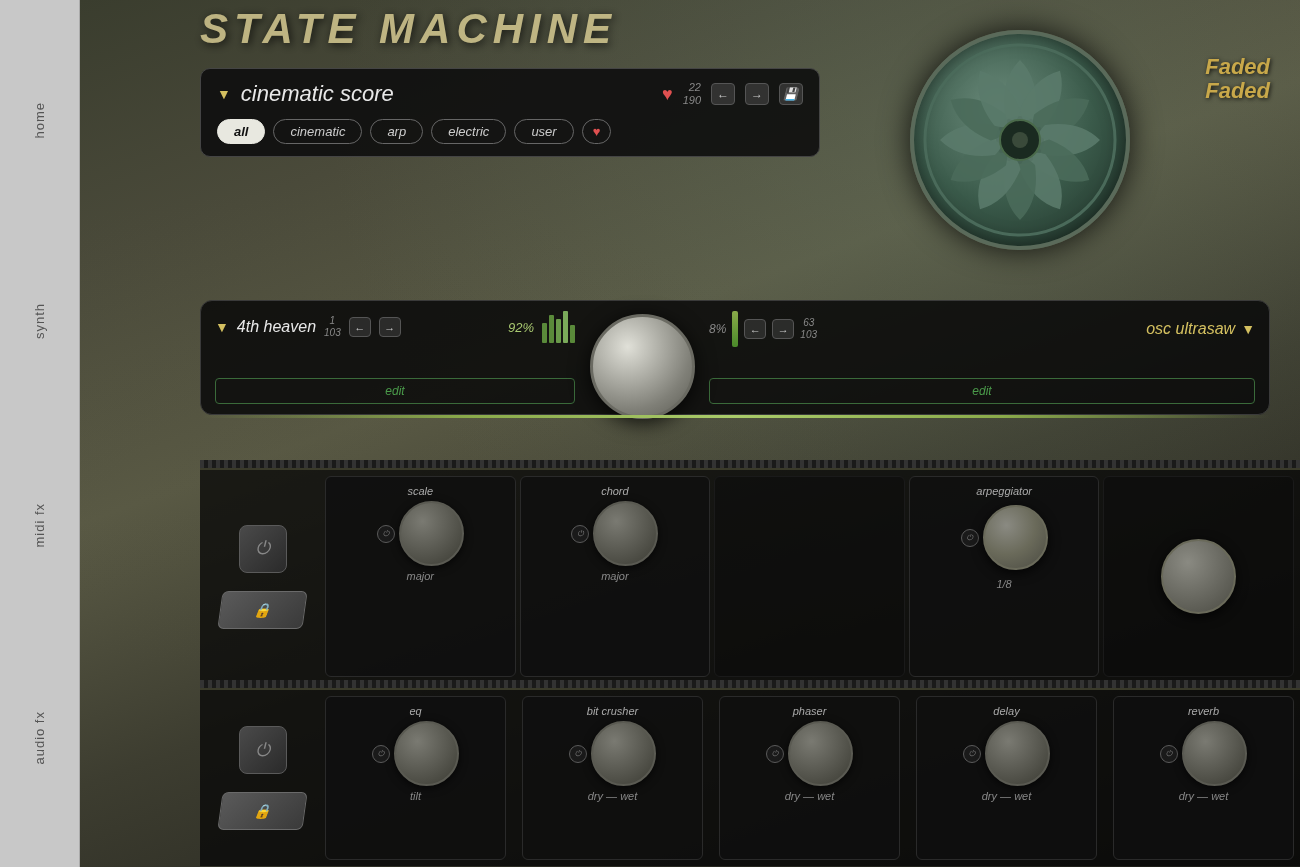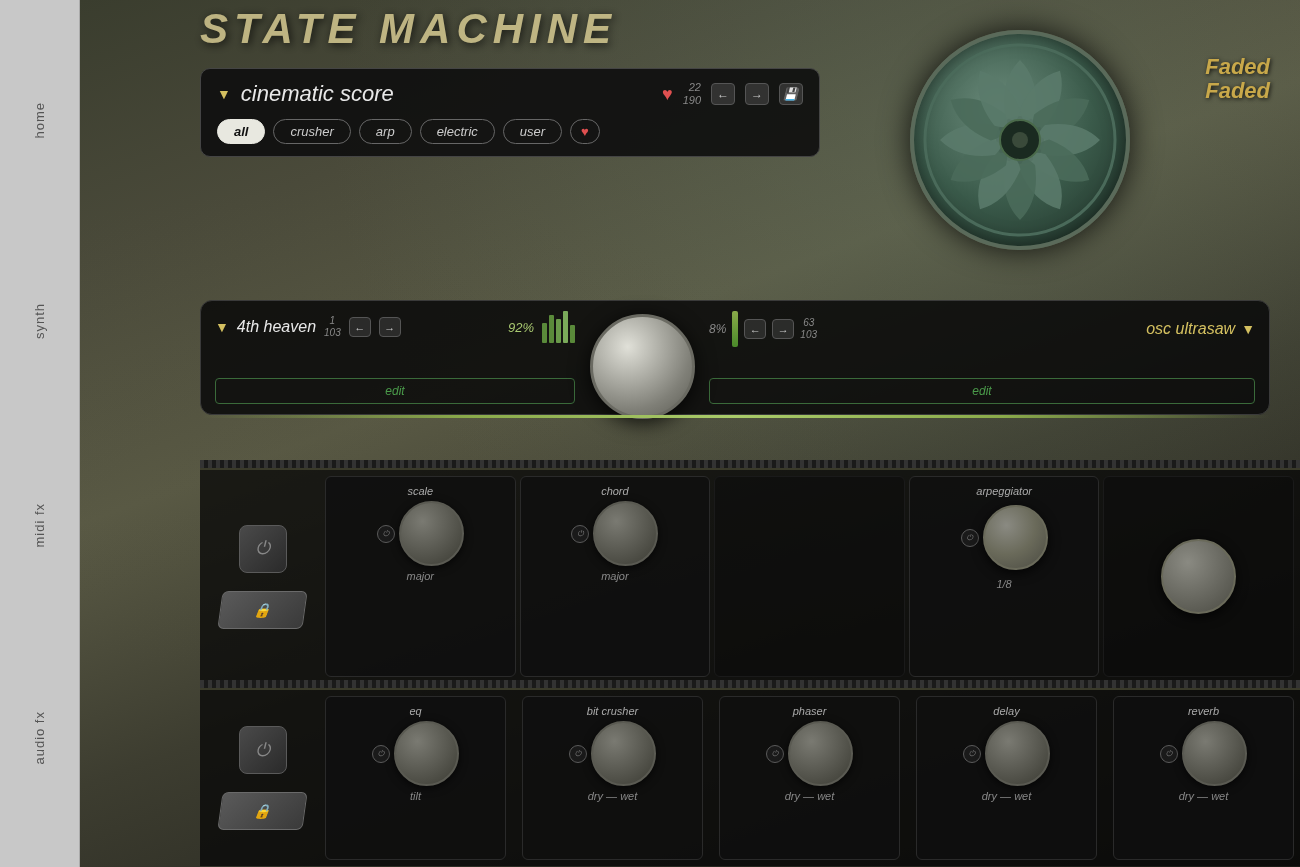--- a/index.html
+++ b/index.html
@@ -263,21 +263,21 @@
       <div style="font-size:11px;color:#888;text-align:right;line-height:1.2;">
         <span>22</span><br>
         <span>190</span>
       </div>
       <div class="preset-nav-btn">←</div>
       <div class="preset-nav-btn">→</div>
       <div class="preset-save-btn">💾</div>
     </div>
     <div class="filter-row">
       <div class="filter-tag active">all</div>
-      <div class="filter-tag">crusher</div>
+      <div class="filter-tag">cinematic</div>
       <div class="filter-tag">arp</div>
       <div class="filter-tag">electric</div>
       <div class="filter-tag">user</div>
       <div class="filter-heart">♥</div>
     </div>
   </div>
 
   <div style="position:absolute;top:300px;left:120px;right:30px;height:115px;background:rgba(10,10,10,0.88);border:1px solid #3a3a3a;border-radius:12px;z-index:10;display:flex;align-items:stretch;padding:10px 14px;gap:12px;">
 
     <div style="display:flex;flex-direction:column;justify-content:space-between;flex:1;max-width:360px;">

